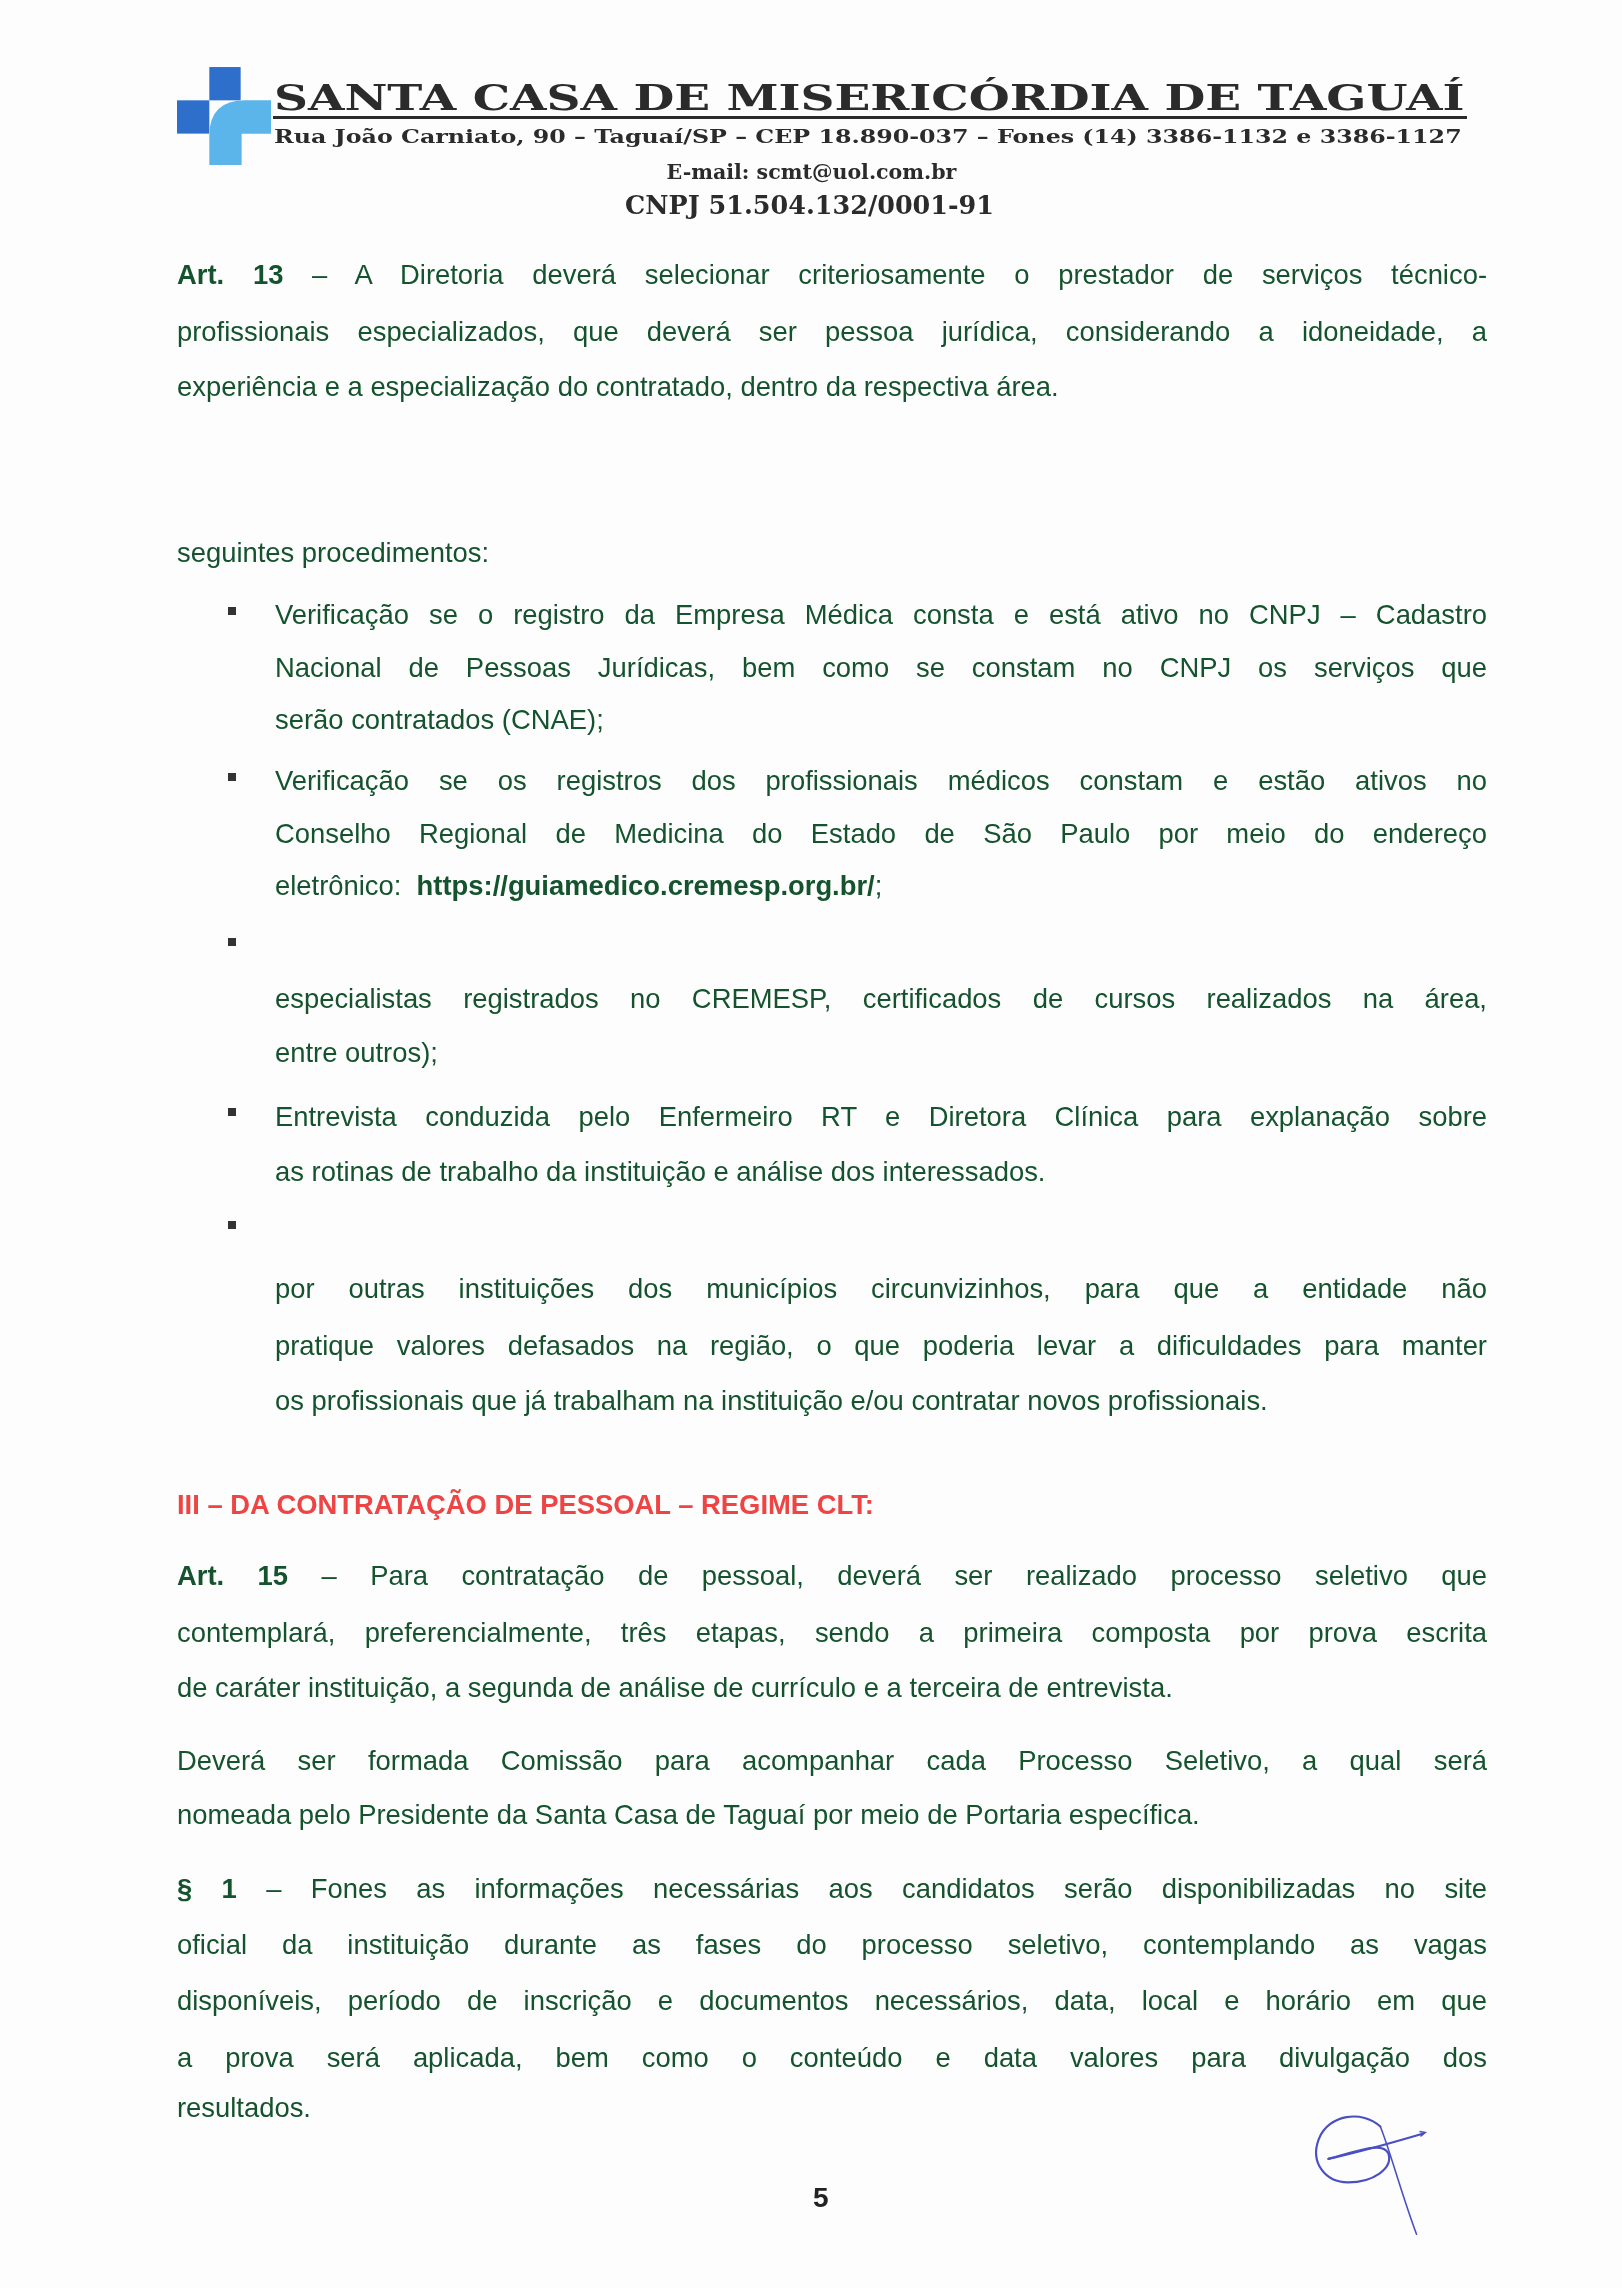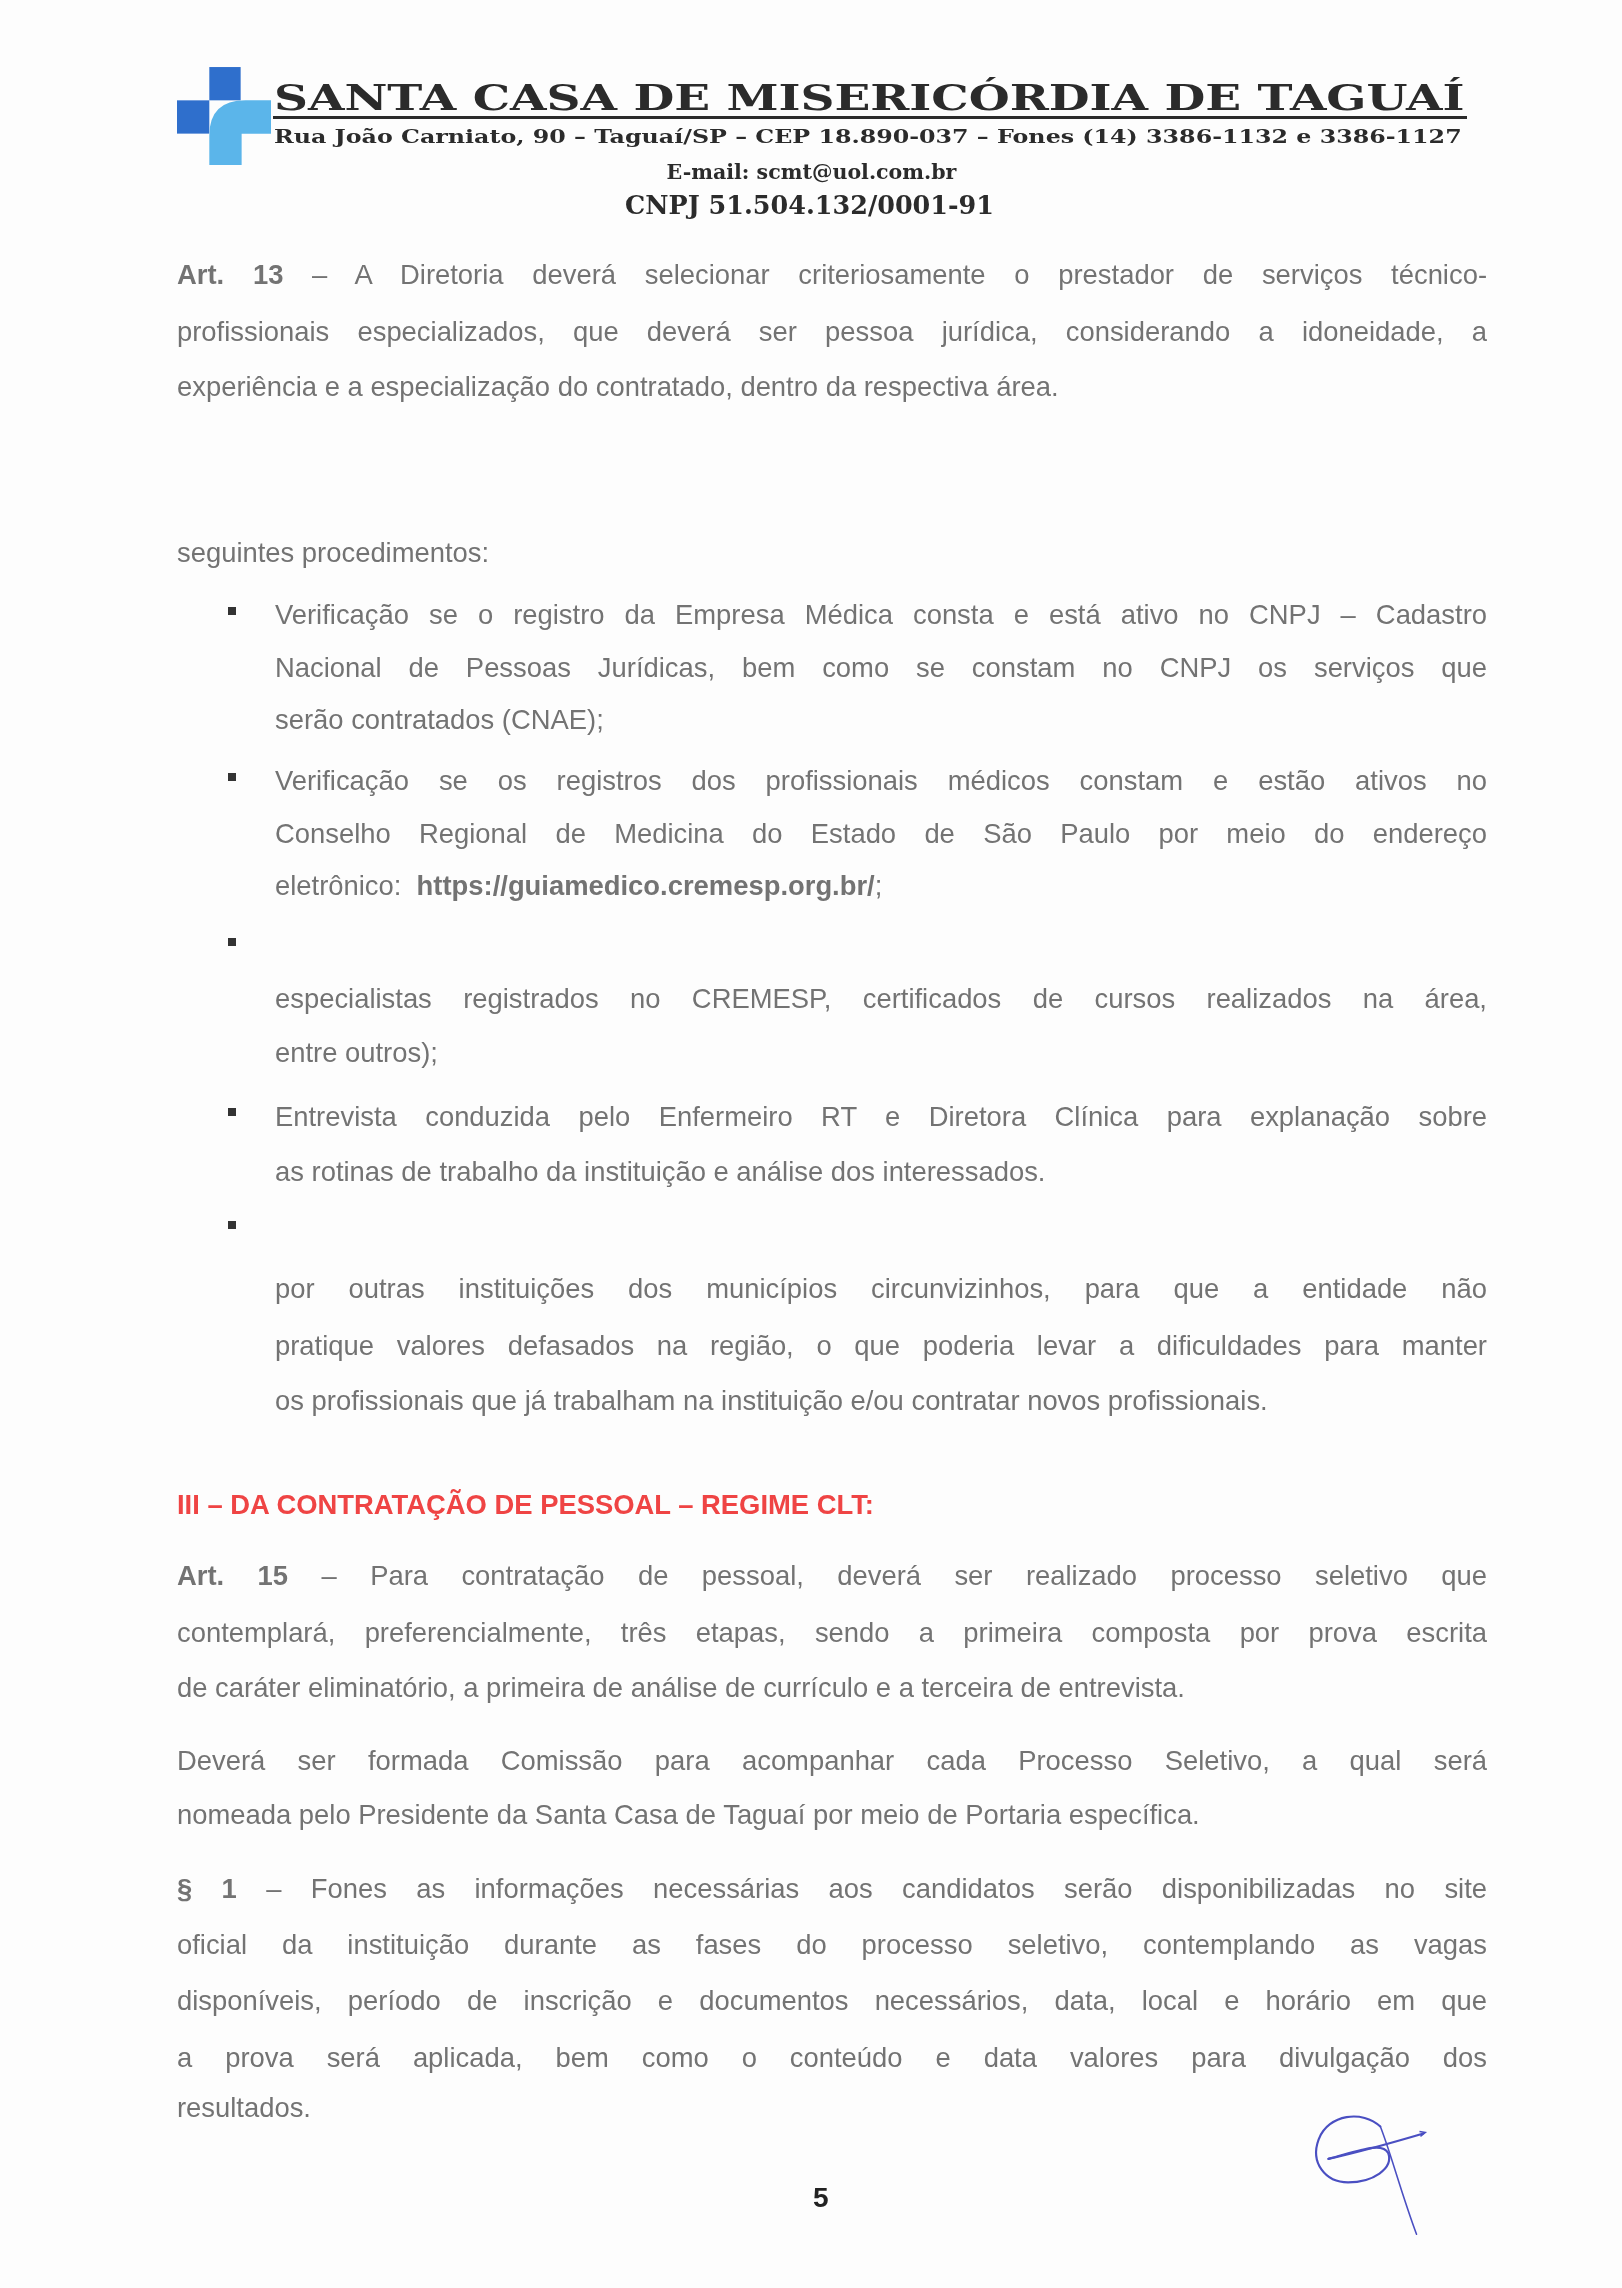--- a/index.html
+++ b/index.html
@@ -7,21 +7,21 @@
          font-family: "Liberation Sans", sans-serif; color: #222222; }
   .page { position: absolute; left: 0; top: 0; width: 1622px; height: 2289px; background: #fdfdfd; }
 
   
   .logo { position: absolute; left: 177px; top: 67px; width: 94px; height: 98px; }
   .hdr-svg { position: absolute; left: 0; top: 0; width: 1622px; height: 235px; overflow: visible; }
   .hdr-svg text { font-family: "DejaVu Serif", serif; font-weight: bold; fill: #2b2b2b; }
   .hdr-rule { position: absolute; left: 273px; top: 116px; width: 1194px; height: 2.9px; background: #2b2b2b; }
 
   
-  .ln { position: absolute; height: 35px; font-size: 27.4px; line-height: 35px; white-space: nowrap; color: #737373; }
+  .ln { position: absolute; height: 35px; font-size: 27.4px; line-height: 35px; white-space: nowrap; color: #14532d; }
   .ln.j { text-align: justify; text-align-last: justify; white-space: normal; overflow: hidden; }
   .full { left: 177px; width: 1310px; }
   .ind { left: 275px; width: 1212px; }
   .b { font-weight: bold; }
   .bullet { position: absolute; left: 228px; width: 7.8px; height: 7.8px; background: #333333; }
   .heading { position: absolute; left: 177px; font-size: 27.4px; font-weight: bold; line-height: 35px; white-space: nowrap; color: #ef4444; }
   .pagenum { position: absolute; left: 813px; top: 2180px; font-size: 28px; font-weight: bold; line-height: 35px; color: #222; }
   .sig { position: absolute; left: 1304px; top: 2102px; width: 137px; height: 147px; }
 </style>
 </head>
@@ -69,21 +69,21 @@
 
   <div class="bullet" style="top:1221px"></div>
   <div class="ln j ind" style="top:1271px">por outras instituições dos municípios circunvizinhos, para que a entidade não</div>
   <div class="ln j ind" style="top:1328px">pratique valores defasados na região, o que poderia levar a dificuldades para manter</div>
   <div class="ln ind" style="top:1383px">os profissionais que já trabalham na instituição e/ou contratar novos profissionais.</div>
 
   <div class="heading" style="top:1487px">III – DA CONTRATAÇÃO DE PESSOAL – REGIME CLT:</div>
 
   <div class="ln j full" style="top:1558px"><span class="b">Art. 15</span><span> – Para contratação de pessoal, deverá ser realizado processo seletivo que</span></div>
   <div class="ln j full" style="top:1615px">contemplará, preferencialmente, três etapas, sendo a primeira composta por prova escrita</div>
-  <div class="ln full" style="top:1670px">de caráter eliminatório, a primeira de análise de currículo e a terceira de entrevista.</div>
+  <div class="ln full" style="top:1670px">de caráter instituição, a segunda de análise de currículo e a terceira de entrevista.</div>
 
   <div class="ln j full" style="top:1743px">Deverá ser formada Comissão para acompanhar cada Processo Seletivo, a qual será</div>
   <div class="ln full" style="top:1797px">nomeada pelo Presidente da Santa Casa de Taguaí por meio de Portaria específica.</div>
 
   <div class="ln j full" style="top:1871px"><span class="b">§ 1</span><span> – Fones as informações necessárias aos candidatos serão disponibilizadas no site</span></div>
   <div class="ln j full" style="top:1927px">oficial da instituição durante as fases do processo seletivo, contemplando as vagas</div>
   <div class="ln j full" style="top:1983px">disponíveis, período de inscrição e documentos necessários, data, local e horário em que</div>
   <div class="ln j full" style="top:2040px">a prova será aplicada, bem como o conteúdo e data valores para divulgação dos</div>
   <div class="ln full" style="top:2090px">resultados.</div>
 

